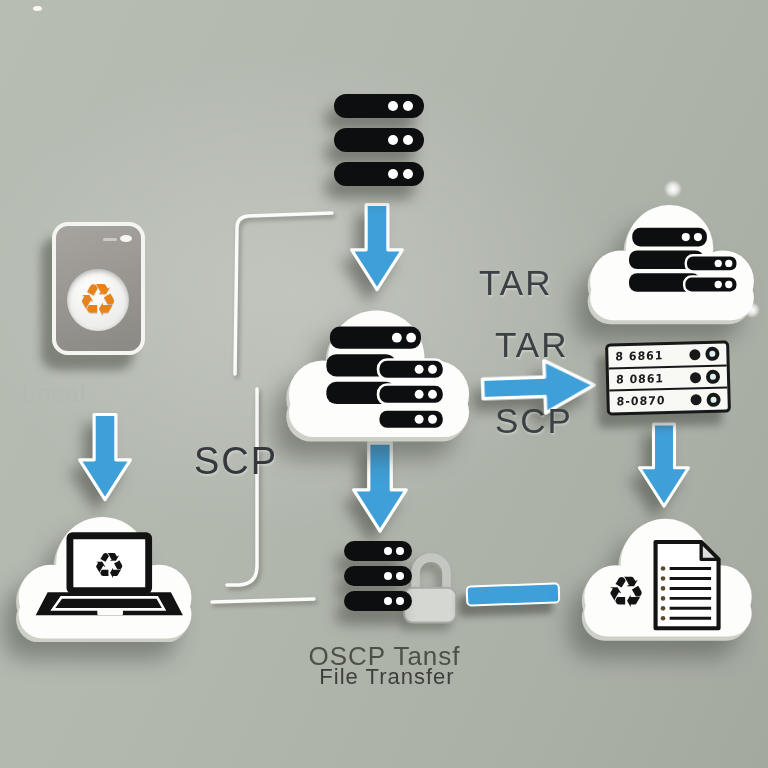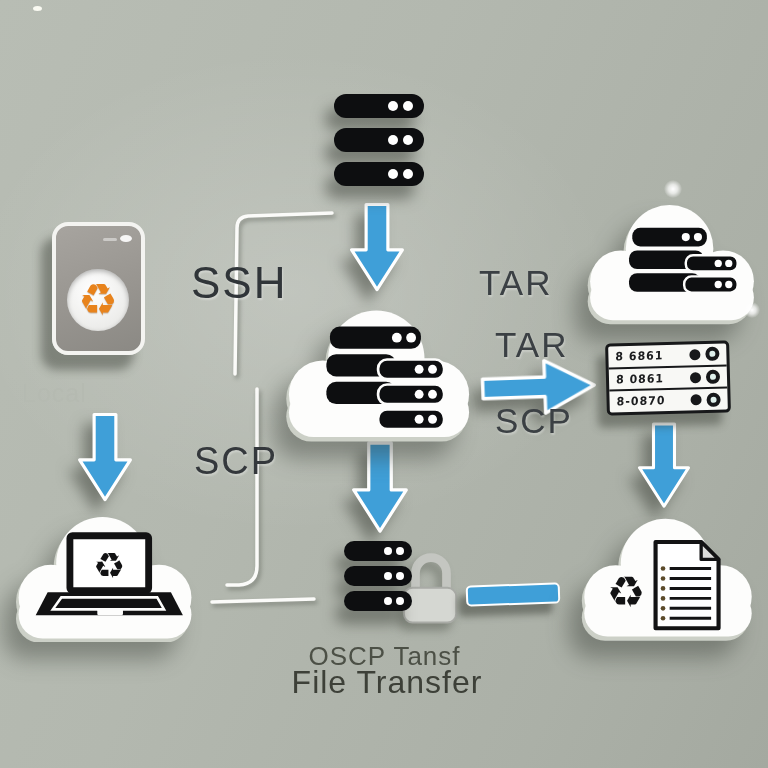--- a/index.html
+++ b/index.html
@@ -66,21 +66,21 @@
   .lbl-ssh{left:191px;top:258px;font-size:44px;color:#303539;}
   .lbl-scp-left{left:194px;top:440px;font-size:38px;color:#34383c;}
   .lbl-tar-top{left:479px;top:263px;font-size:35px;color:#3b4044;}
   .lbl-tar-mid{left:495px;top:325px;font-size:35px;color:#3b4044;}
   .lbl-scp-right{left:495px;top:401px;font-size:35px;color:#3b4044;}
   .lbl-backup{left:18px;top:352px;font-size:27px;color:#4e555b;letter-spacing:1px;}
   .lbl-local{left:22px;top:379px;font-size:25px;color:#b5bab1;letter-spacing:1px;
     text-shadow:none;opacity:.85;}
   .caption{position:absolute;z-index:4;color:#45493f;letter-spacing:1px;text-align:center;}
   .caption-1{left:292px;top:641px;width:185px;font-size:26px;color:#4c5046;}
-  .caption-2{left:282px;top:664px;width:210px;font-size:32px;color:#3d4038;}
+  .caption-2{left:282px;top:664px;width:210px;font-size:22px;color:#3d4038;}
   
   .brackets{position:absolute;inset:0;z-index:1;pointer-events:none;
     filter:drop-shadow(2px 3px 2px rgba(70,75,66,.45));}
   .lock{position:absolute;left:400px;top:547px;width:62px;height:78px;z-index:2;
     filter:drop-shadow(-5px 7px 5px rgba(60,64,56,.4));}
   .connector-bar{position:absolute;left:466px;top:584px;width:94px;height:21px;z-index:2;
     background:#3f9fd8;border:2.5px solid #fff;border-radius:5px;box-sizing:border-box;
     transform:rotate(-2deg);box-shadow:-8px 10px 7px rgba(55,60,52,.5);}
   .glint{position:absolute;border-radius:50%;z-index:5;
     background:radial-gradient(circle,#ffffff 0%,rgba(255,255,255,.7) 35%,rgba(255,255,255,0) 72%);}
@@ -130,21 +130,20 @@
   </div>
 
   <div class="lbl lbl-local">Local</div>
 
   <div class="arrow" style="left:76px;top:410px;">
     <svg width="58" height="96" viewBox="0 0 64 100">
       <polygon points="20,2 44,2 44,52 60,52 32,96 4,52 20,52" fill="#3f9fd8" stroke="#ffffff" stroke-width="3.5" stroke-linejoin="round"></polygon>
     </svg>
   </div>
 
-  <div class="lbl lbl-ssh">SSH</div>
   <div class="lbl lbl-scp-left">SCP</div>
   <div class="lbl lbl-tar-top">TAR</div>
   <div class="lbl lbl-tar-mid">TAR</div>
   <div class="lbl lbl-scp-right">SCP</div>
 
   <div class="cloud" style="left:280px;top:302px;width:198px;height:140px;">
     <svg viewBox="0 0 222 150">
       <g fill="#ccd0c7" transform="translate(-3,5)">
         <circle cx="48" cy="100" r="38"></circle>
           <circle cx="108" cy="60" r="54"></circle>

